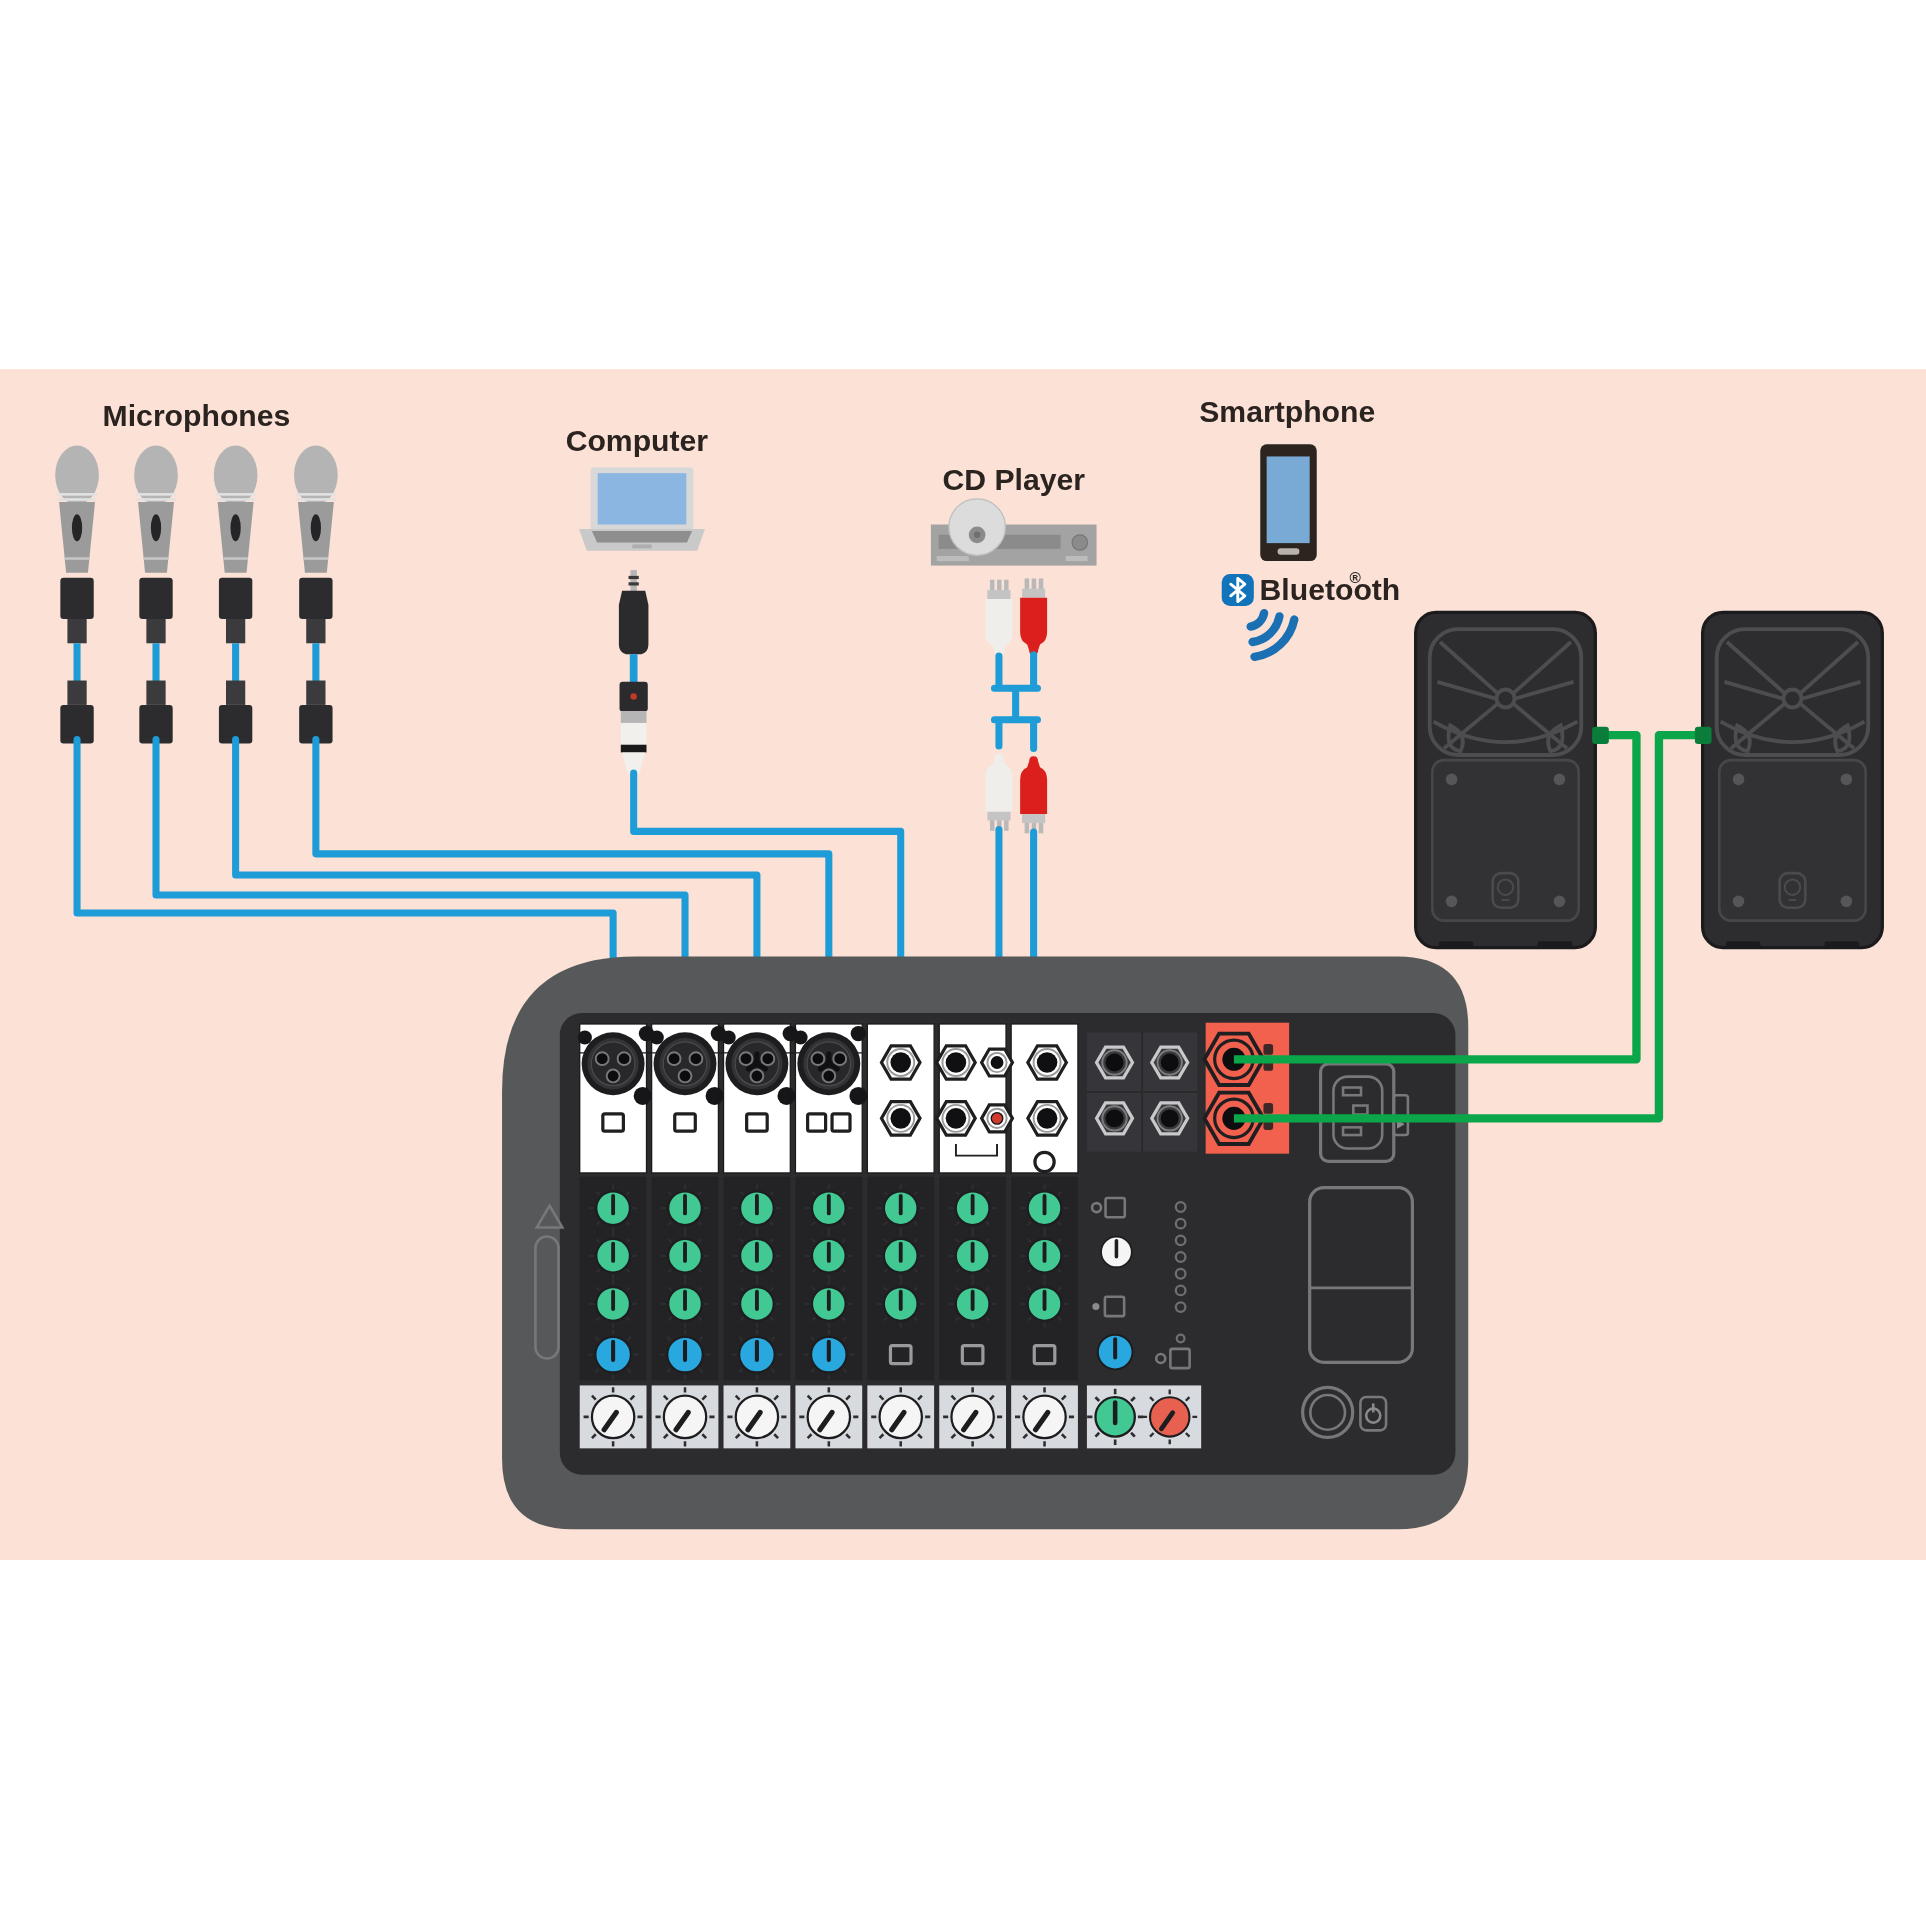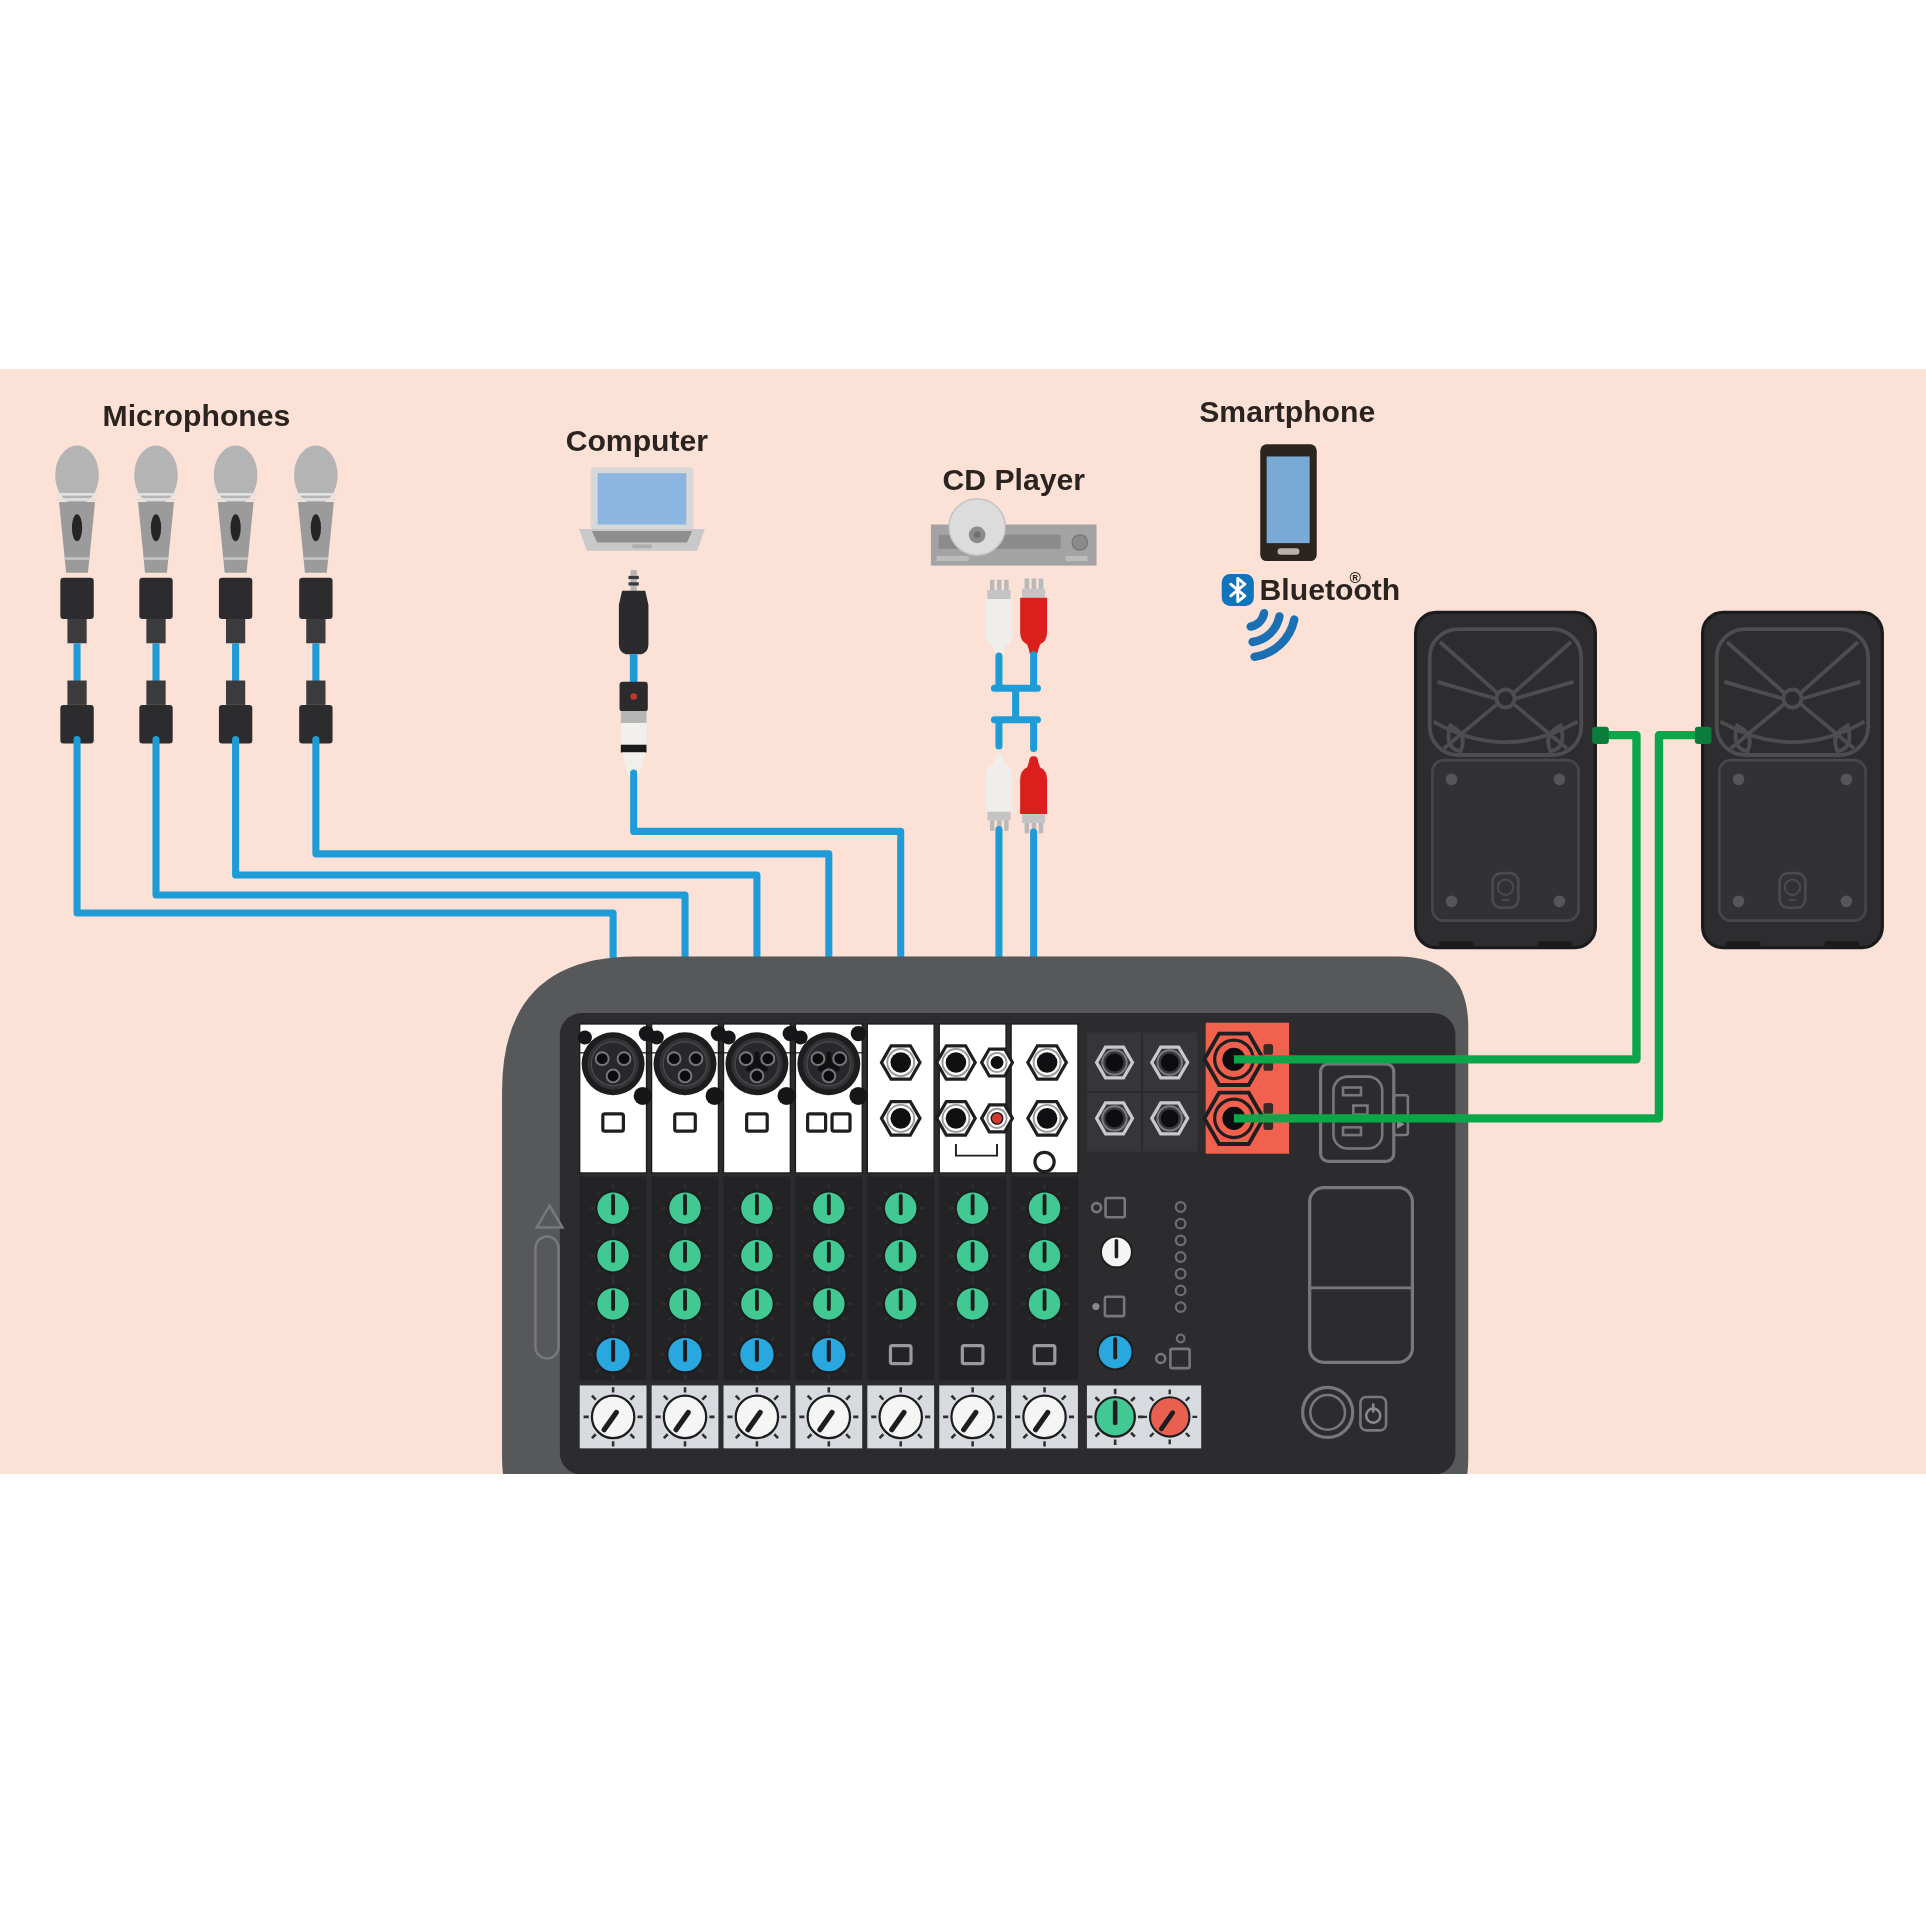--- a/index.html
+++ b/index.html
@@ -1,16 +1,16 @@
 <!DOCTYPE html>
 <html style="--panel-pink: #fbe1d6; --cable-blue: #1e9cd8; --cable-green: #0ca64a; --cable-green-dark: #0a7d3b; --mixer-body: #57585a; --mixer-face: #2c2c2e; --strip-dark: #232326; --strip-white: #ffffff; --knob-green: #41c893; --knob-blue: #29a8e0; --knob-white: #f5f5f5; --knob-red: #e8604f; --level-panel: #d7dade; --output-red: #f2604e; --bluetooth-blue: #1173b9; --screen-blue: #79aad6; --device-gray: #a3a3a3; --mic-gray: #9b9b9b; --rca-white: #f0eeea; --rca-red: #da1f1c;font-size:10.3px"><head>
 <meta charset="utf-8">
 <style>
   html,body{margin:0;padding:0;background:#ffffff;}
-  .canvas{position:relative;width:1926px;height:1474px;background:#ffffff;overflow:hidden;}
+  .canvas{position:relative;width:1926px;height:1926px;background:#ffffff;overflow:hidden;}
   svg{display:block}
   .lbl{font-family:"Liberation Sans",sans-serif;font-weight:bold;fill:#2a2320;font-size:47px;}
   .lbl-sm{font-family:"Liberation Sans",sans-serif;font-weight:bold;fill:#2a2320;font-size:24px;}
   .bg-pink{fill:var(--panel-pink,#fbe1d6);}
   .cable-b{stroke:var(--cable-blue,#1e9cd8);stroke-width:11;fill:none;stroke-linejoin:round;stroke-linecap:round;}
   .cable-g{stroke:var(--cable-green,#0ca64a);stroke-width:13;fill:none;stroke-linejoin:round;stroke-linecap:butt;}
   .outline{stroke:#77787b;stroke-width:5;fill:none;}
   .outline-thin{stroke:#77787b;stroke-width:4;fill:none;}
   .mold{stroke:#4d4d50;stroke-width:6;fill:none;}
 </style>

